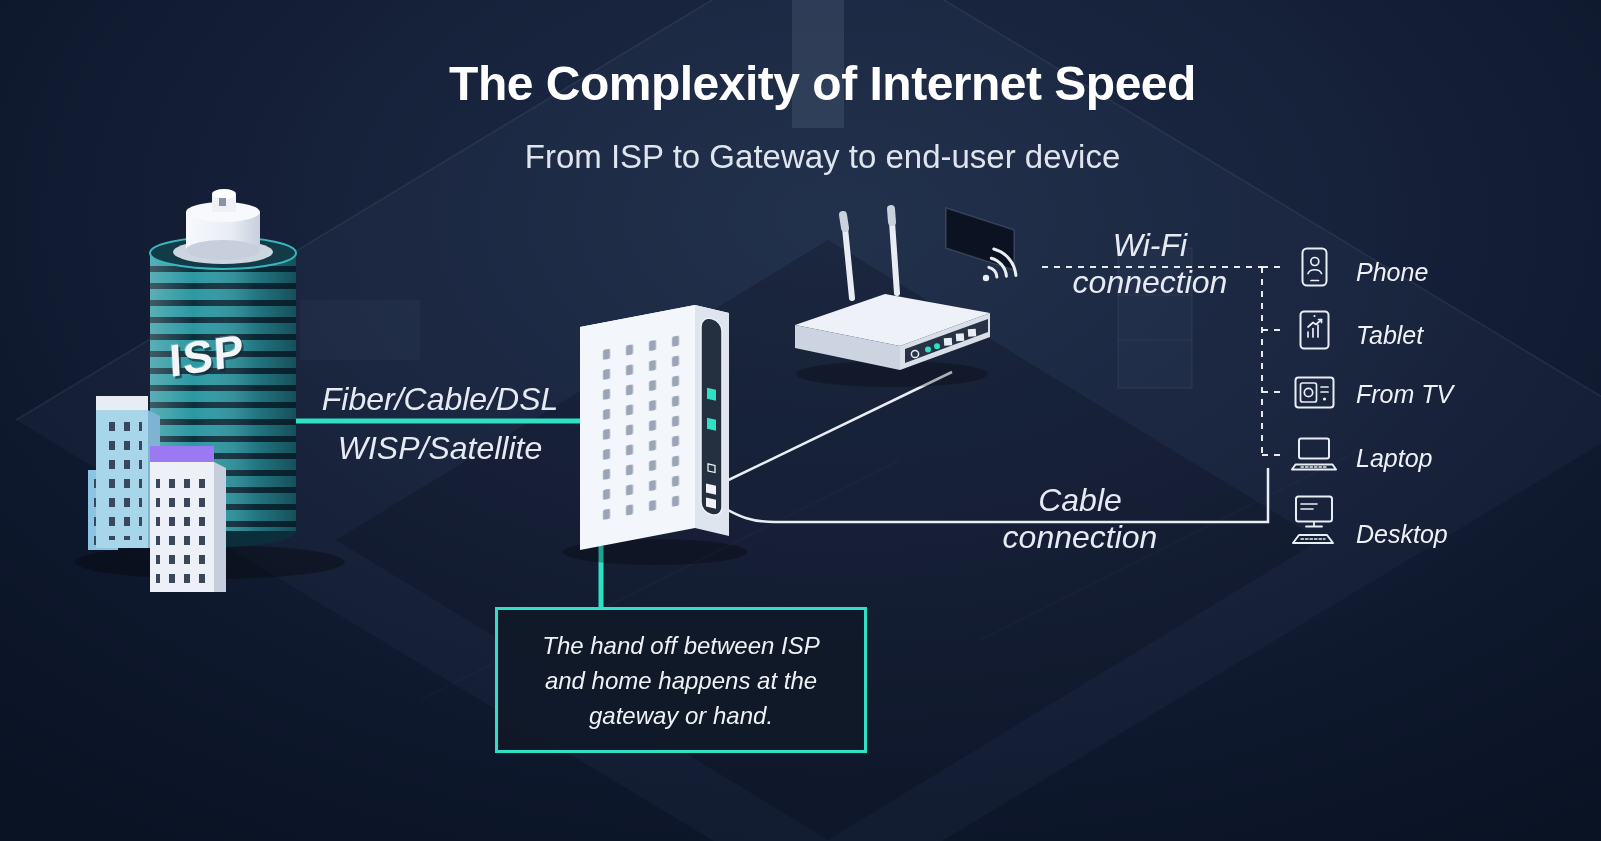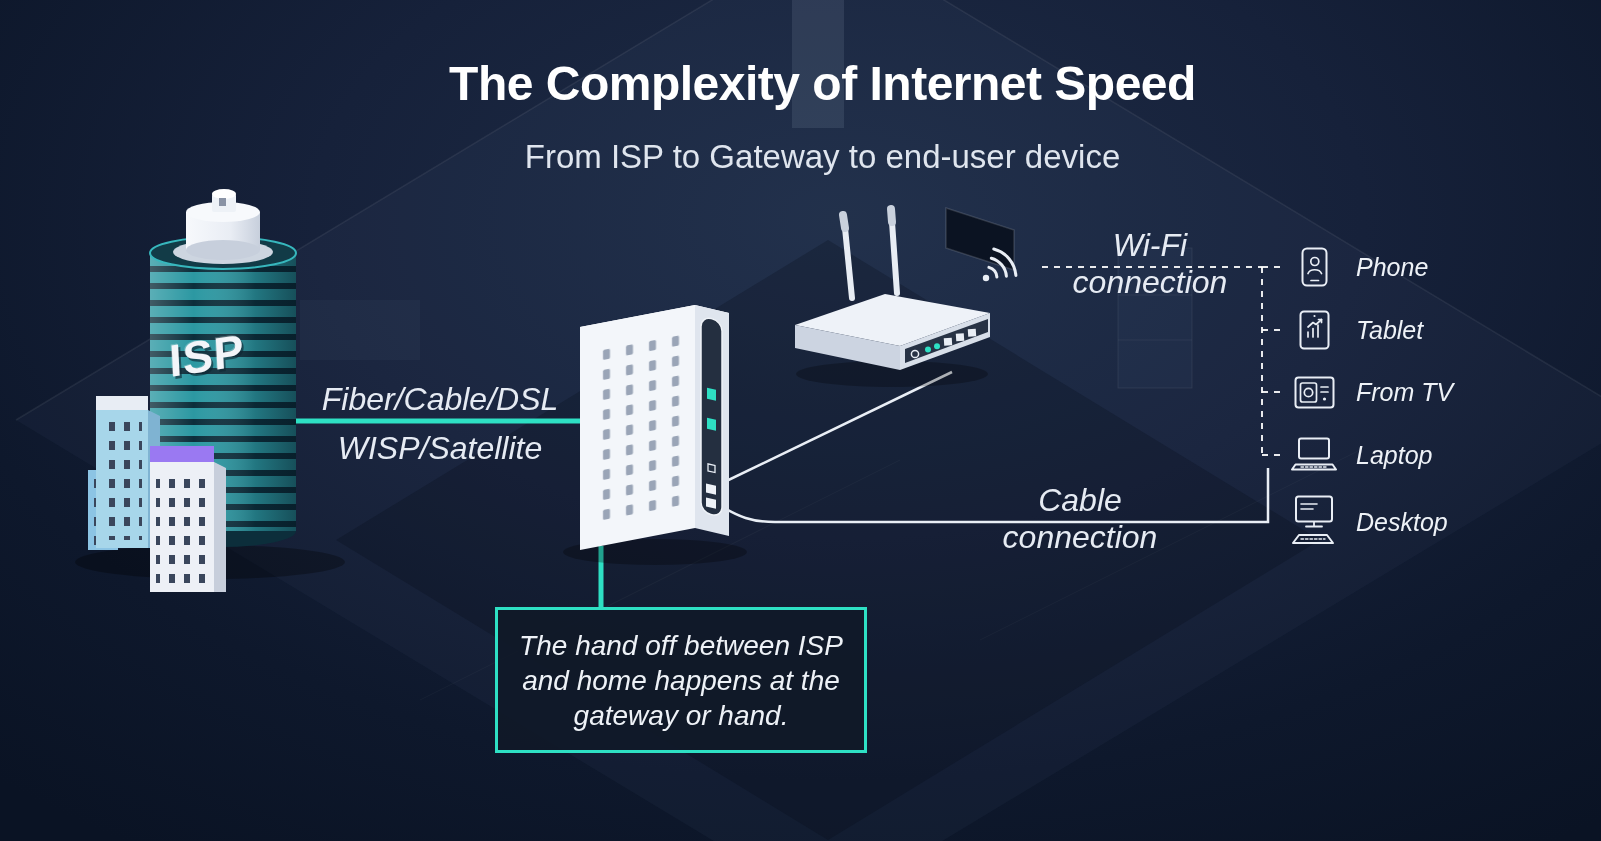--- a/index.html
+++ b/index.html
@@ -24,22 +24,22 @@
     position:absolute;left:152px;top:330px;width:110px;text-align:center;
     font-size:45px;font-weight:800;color:#f3f5f9;letter-spacing:1px;
     transform:rotate(-3deg) skewY(-6deg);
     text-shadow:2px 3px 0 rgba(16,40,52,0.65), -1px -1px 0 rgba(255,255,255,0.25);
   }
   .callout{
     position:absolute;left:495px;top:607px;width:372px;height:146px;box-sizing:border-box;
     border:3px solid #2ee0c4;background:rgba(16,25,40,0.92);
     display:flex;flex-direction:column;justify-content:center;align-items:center;
   }
-  .callout p{margin:0;font-style:italic;font-size:28px;line-height:35px;color:#eef2f7;text-align:center;}
-  .device-row{position:absolute;left:1286px;display:flex;align-items:center;gap:14px;}
+  .callout p{margin:0;font-style:italic;font-size:24px;line-height:35px;color:#eef2f7;text-align:center;}
+  .device-row{position:absolute;left:1286px;display:flex;align-items:flex-end;gap:14px;}
   .device-icon{width:56px;display:flex;justify-content:center;align-items:center;}
   .device-label{font-style:italic;font-size:25px;color:#eef2f7;white-space:nowrap;}
 </style>
 </head>
 <body>
 
 <div class="canvas">
 
   <svg class="artwork" width="1601" height="841" viewBox="0 0 1601 841">
     <defs>

